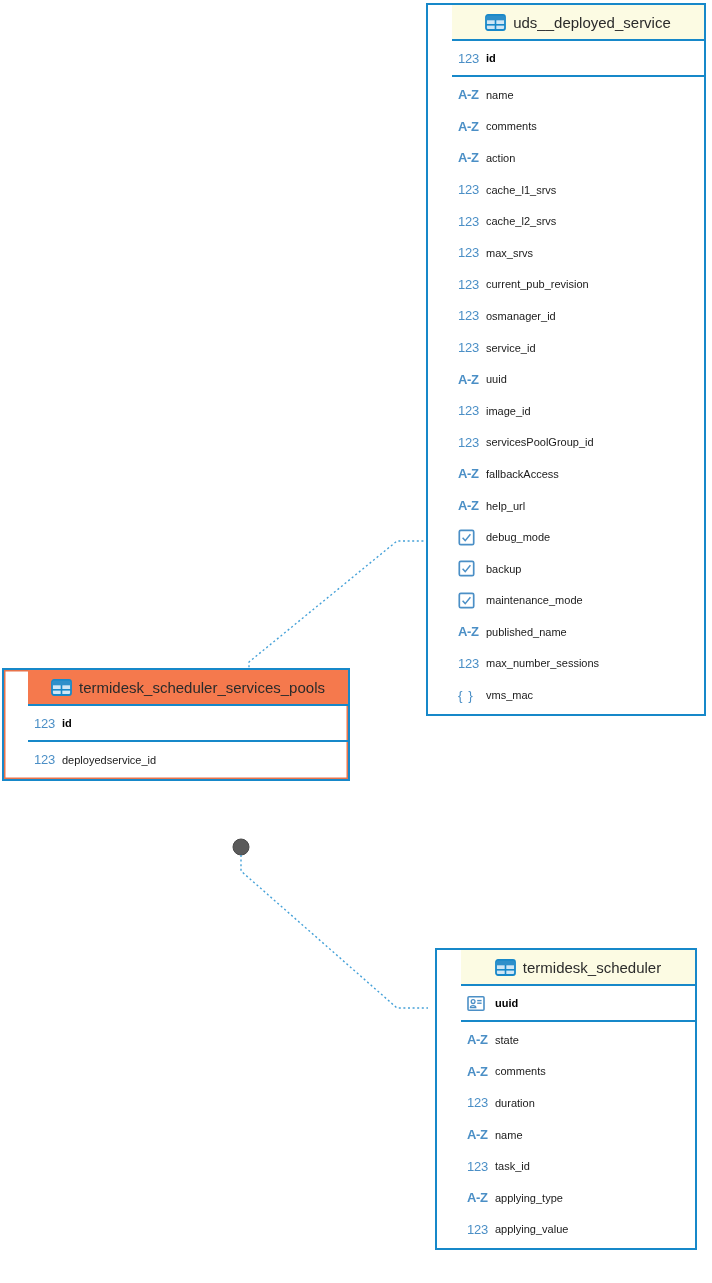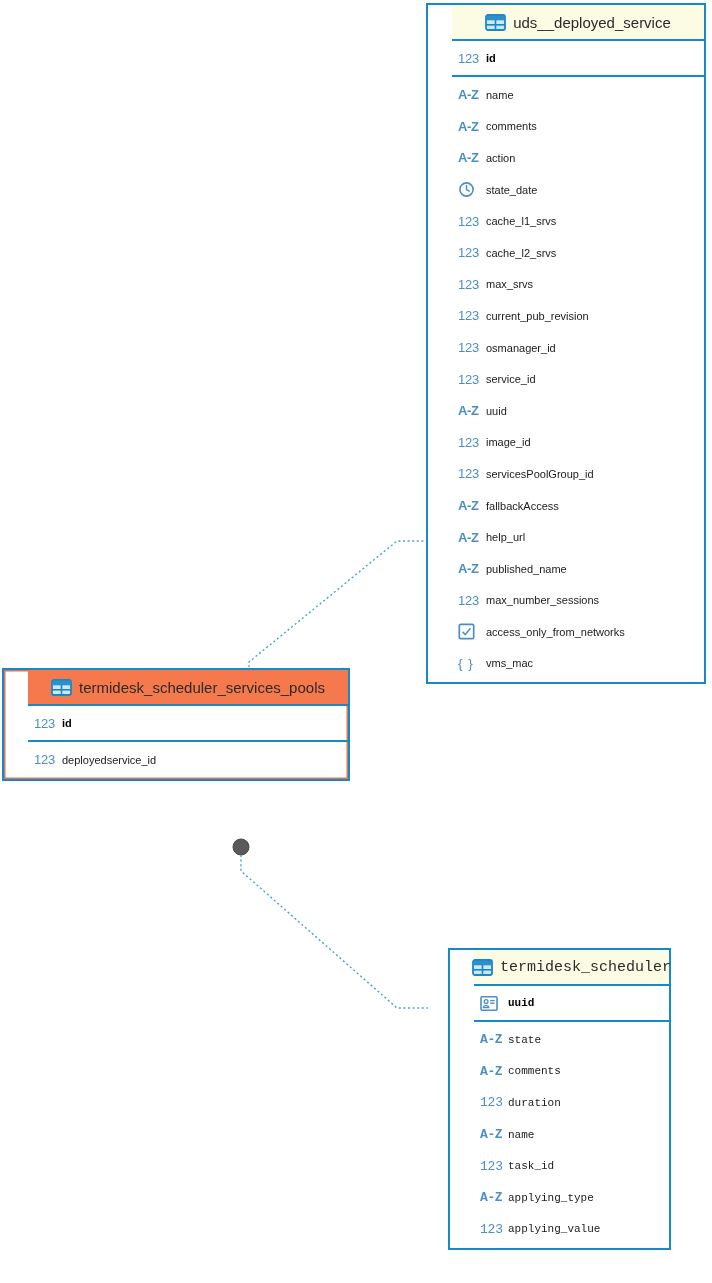--- a/index.html
+++ b/index.html
@@ -44,21 +44,21 @@
   }
   .icon-text { font-weight: 400; }
   .icon-numeric { font-size: 13px; letter-spacing: -0.2px; }
   .icon-textcol { font-size: 13px; font-weight: 700; letter-spacing: -0.4px; }
   .icon-json { font-size: 13.5px; letter-spacing: 1px; }
   .cname { font-size: 11px; color: #1a1a1a; white-space: nowrap; }
   .pk .cname { font-weight: 700; color: #000; }
 
   #table-uds { left: 426px; top: 3px; width: 280px; }
   #table-pools { left: 2px; top: 668px; width: 348px; }
-  #table-sched { left: 448px; top: 948px; width: 223px; font-family: Liberation Mono, monospace; }
+  #table-sched { left: 435px; top: 948px; width: 262px; }
 
   .rel { fill: none; stroke: var(--relation-line, #45a1d8); stroke-width: 1.4; stroke-dasharray: 2 2.6; }
   .dot { fill: var(--endpoint-dot, #5a5a5a); stroke: #4a4a4a; stroke-width: 1; }
 </style>
 </head>
 <body>
 
 <div id="canvas">
 
   <svg class="overlay" width="712" height="1283" viewBox="0 0 712 1283">
@@ -95,29 +95,20 @@
       </div>
         <div class="colrow">
         <span class="cicon icon-text icon-textcol">A-Z</span>
         <span class="cname">comments</span>
       </div>
         <div class="colrow">
         <span class="cicon icon-text icon-textcol">A-Z</span>
         <span class="cname">action</span>
       </div>
         <div class="colrow">
-        <span class="cicon">
-            <svg width="17" height="17" viewBox="0 0 17 17">
-              <circle cx="8.5" cy="8.5" r="6.6" fill="none" stroke="#4b8fc6" stroke-width="1.6"></circle>
-              <path d="M8.5 4.8 V8.7 L11.2 10.2" fill="none" stroke="#4b8fc6" stroke-width="1.4" stroke-linecap="round"></path>
-            </svg>
-          </span>
-        <span class="cname">state_date</span>
-      </div>
-        <div class="colrow">
         <span class="cicon icon-text icon-numeric">123</span>
         <span class="cname">cache_l1_srvs</span>
       </div>
         <div class="colrow">
         <span class="cicon icon-text icon-numeric">123</span>
         <span class="cname">cache_l2_srvs</span>
       </div>
         <div class="colrow">
         <span class="cicon icon-text icon-numeric">123</span>
         <span class="cname">max_srvs</span>
@@ -146,37 +137,55 @@
         <span class="cicon icon-text icon-numeric">123</span>
         <span class="cname">servicesPoolGroup_id</span>
       </div>
         <div class="colrow">
         <span class="cicon icon-text icon-textcol">A-Z</span>
         <span class="cname">fallbackAccess</span>
       </div>
         <div class="colrow">
         <span class="cicon icon-text icon-textcol">A-Z</span>
         <span class="cname">help_url</span>
-      </div>
-        <div class="colrow">
-        <span class="cicon icon-text icon-textcol">A-Z</span>
-        <span class="cname">published_name</span>
-      </div>
-        <div class="colrow">
-        <span class="cicon icon-text icon-numeric">123</span>
-        <span class="cname">max_number_sessions</span>
       </div>
         <div class="colrow">
         <span class="cicon">
             <svg width="17" height="17" viewBox="0 0 17 17">
               <rect x="1.3" y="1.3" width="14.4" height="14.4" rx="1.5" fill="none" stroke="#4b8fc6" stroke-width="1.7"></rect>
               <path d="M4.6 8.8 L7.2 11.6 L12.4 5.2" fill="none" stroke="#4b8fc6" stroke-width="1.5"></path>
             </svg>
           </span>
-        <span class="cname">access_only_from_networks</span>
+        <span class="cname">debug_mode</span>
+      </div>
+        <div class="colrow">
+        <span class="cicon">
+            <svg width="17" height="17" viewBox="0 0 17 17">
+              <rect x="1.3" y="1.3" width="14.4" height="14.4" rx="1.5" fill="none" stroke="#4b8fc6" stroke-width="1.7"></rect>
+              <path d="M4.6 8.8 L7.2 11.6 L12.4 5.2" fill="none" stroke="#4b8fc6" stroke-width="1.5"></path>
+            </svg>
+          </span>
+        <span class="cname">backup</span>
+      </div>
+        <div class="colrow">
+        <span class="cicon">
+            <svg width="17" height="17" viewBox="0 0 17 17">
+              <rect x="1.3" y="1.3" width="14.4" height="14.4" rx="1.5" fill="none" stroke="#4b8fc6" stroke-width="1.7"></rect>
+              <path d="M4.6 8.8 L7.2 11.6 L12.4 5.2" fill="none" stroke="#4b8fc6" stroke-width="1.5"></path>
+            </svg>
+          </span>
+        <span class="cname">maintenance_mode</span>
+      </div>
+        <div class="colrow">
+        <span class="cicon icon-text icon-textcol">A-Z</span>
+        <span class="cname">published_name</span>
+      </div>
+        <div class="colrow">
+        <span class="cicon icon-text icon-numeric">123</span>
+        <span class="cname">max_number_sessions</span>
       </div>
         <div class="colrow">
         <span class="cicon icon-text icon-json">{ }</span>
         <span class="cname">vms_mac</span>
       </div>
       </div>
   </div>
 
   <div class="erd-table highlighted" id="table-pools">
     <div class="thead hdr-orange">

